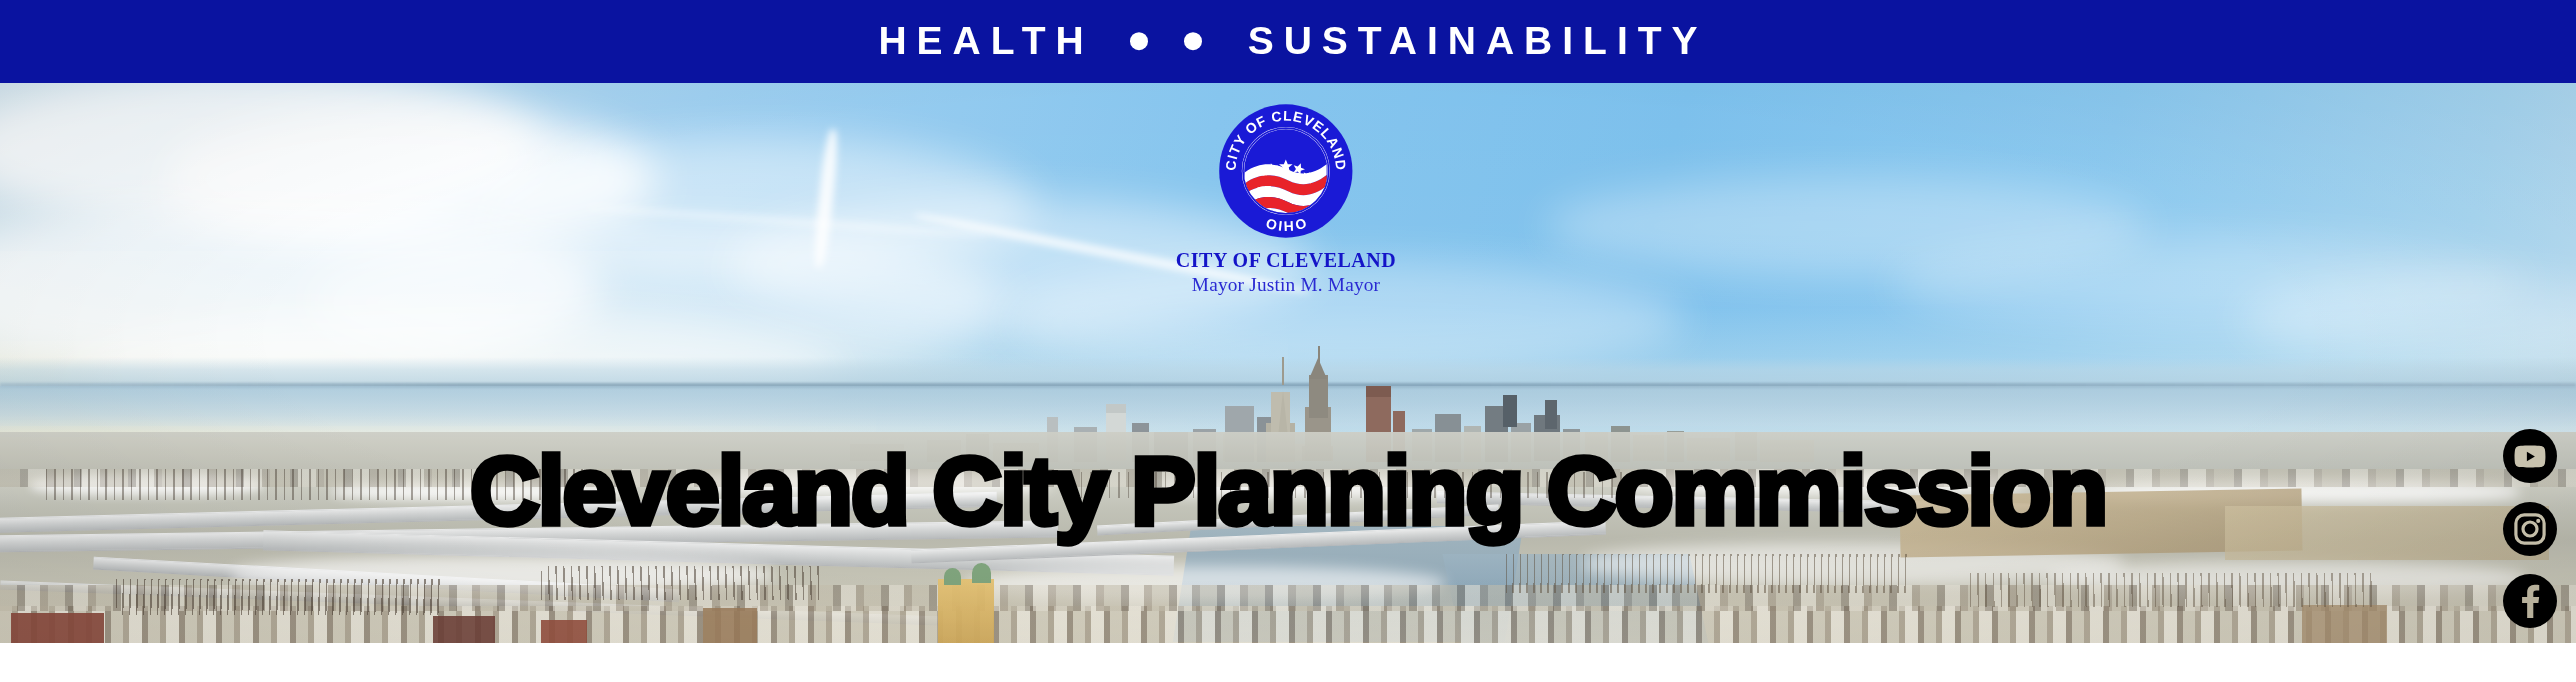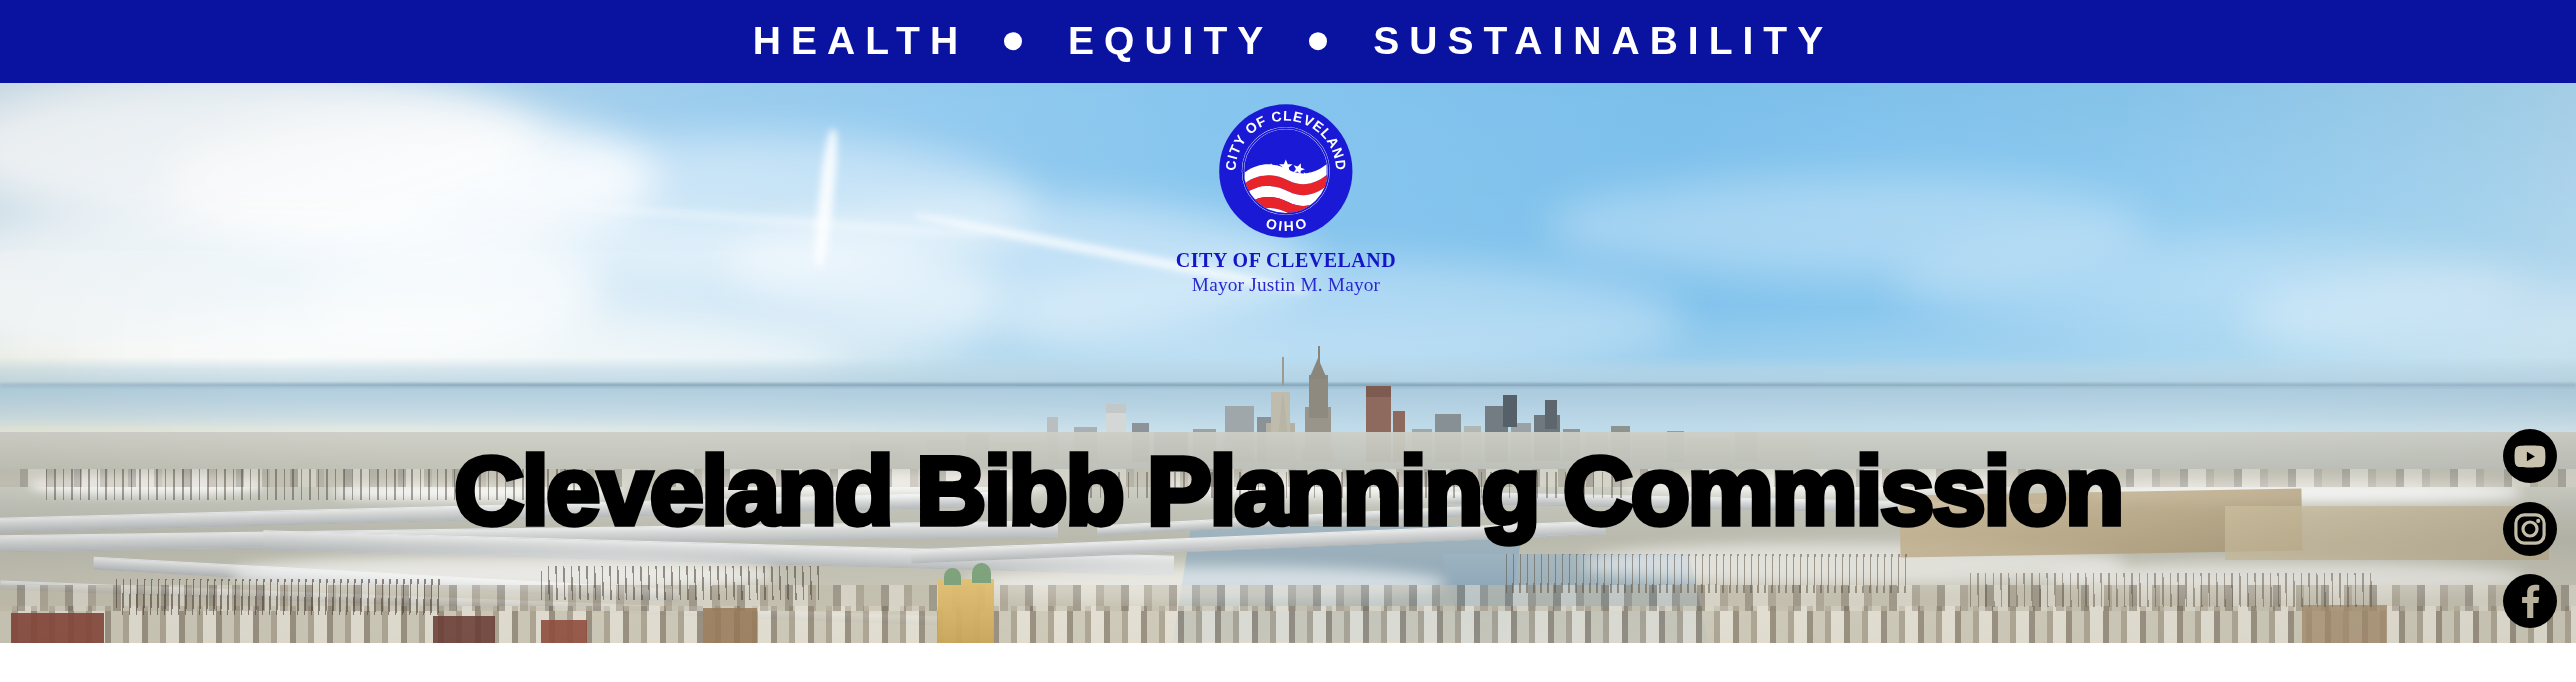--- a/index.html
+++ b/index.html
@@ -243,21 +243,20 @@
     width:2576px; height:39px; background:#ffffff; z-index:20;
   }
 </style>
 </head>
 <body>
 
 <div class="top-banner">
   <div class="banner-inner">
     <span class="banner-word">HEALTH</span>
     <span class="banner-dot"></span>
-    <span class="banner-word">EQUITY</span>
     <span class="banner-dot"></span>
     <span class="banner-word">SUSTAINABILITY</span>
   </div>
 </div>
 
 <div class="hero">
 
   <div class="sky"></div>
   <div class="sky-warm"></div>
   <div class="sky-warm2"></div>
@@ -485,21 +484,21 @@
           <path d="M40 100 C62 84 84 86 104 96 C124 106 142 102 160 88 L160 104 C142 118 124 122 104 112 C84 102 62 100 40 116 Z" fill="#ffffff"></path>
         </g>
       </g>
       <circle cx="100" cy="100" r="63" fill="none" stroke="#1a1ad6" stroke-width="2.5"></circle>
     </svg>
   </div>
   <div class="seal-title">CITY OF CLEVELAND</div>
   <div class="seal-sub">Mayor Justin M. Mayor</div>
 </div>
 
-<div class="main-title">Cleveland Bibb Planning Commission</div>
+<div class="main-title">Cleveland City Planning Commission</div>
 
 <div class="social">
 
   <a class="sbtn" href="#">
     <span>
       <svg width="32" height="23" viewBox="0 0 42 30">
         <path d="M40.4 5.1a5.2 5.2 0 0 0-3.6-3.7C33.6.5 21 .5 21 .5S8.4.5 5.2 1.4A5.2 5.2 0 0 0 1.6 5.1C.7 8.3.7 15 .7 15s0 6.7.9 9.9a5.2 5.2 0 0 0 3.6 3.7C8.4 29.5 21 29.5 21 29.5s12.6 0 15.8-.9a5.2 5.2 0 0 0 3.6-3.7c.9-3.2.9-9.9.9-9.9s0-6.7-.9-9.9z" fill="#c8c2ae"></path>
         <polygon points="16.9,21.3 27.4,15 16.9,8.7" fill="#000000"></polygon>
       </svg>
     </span>

